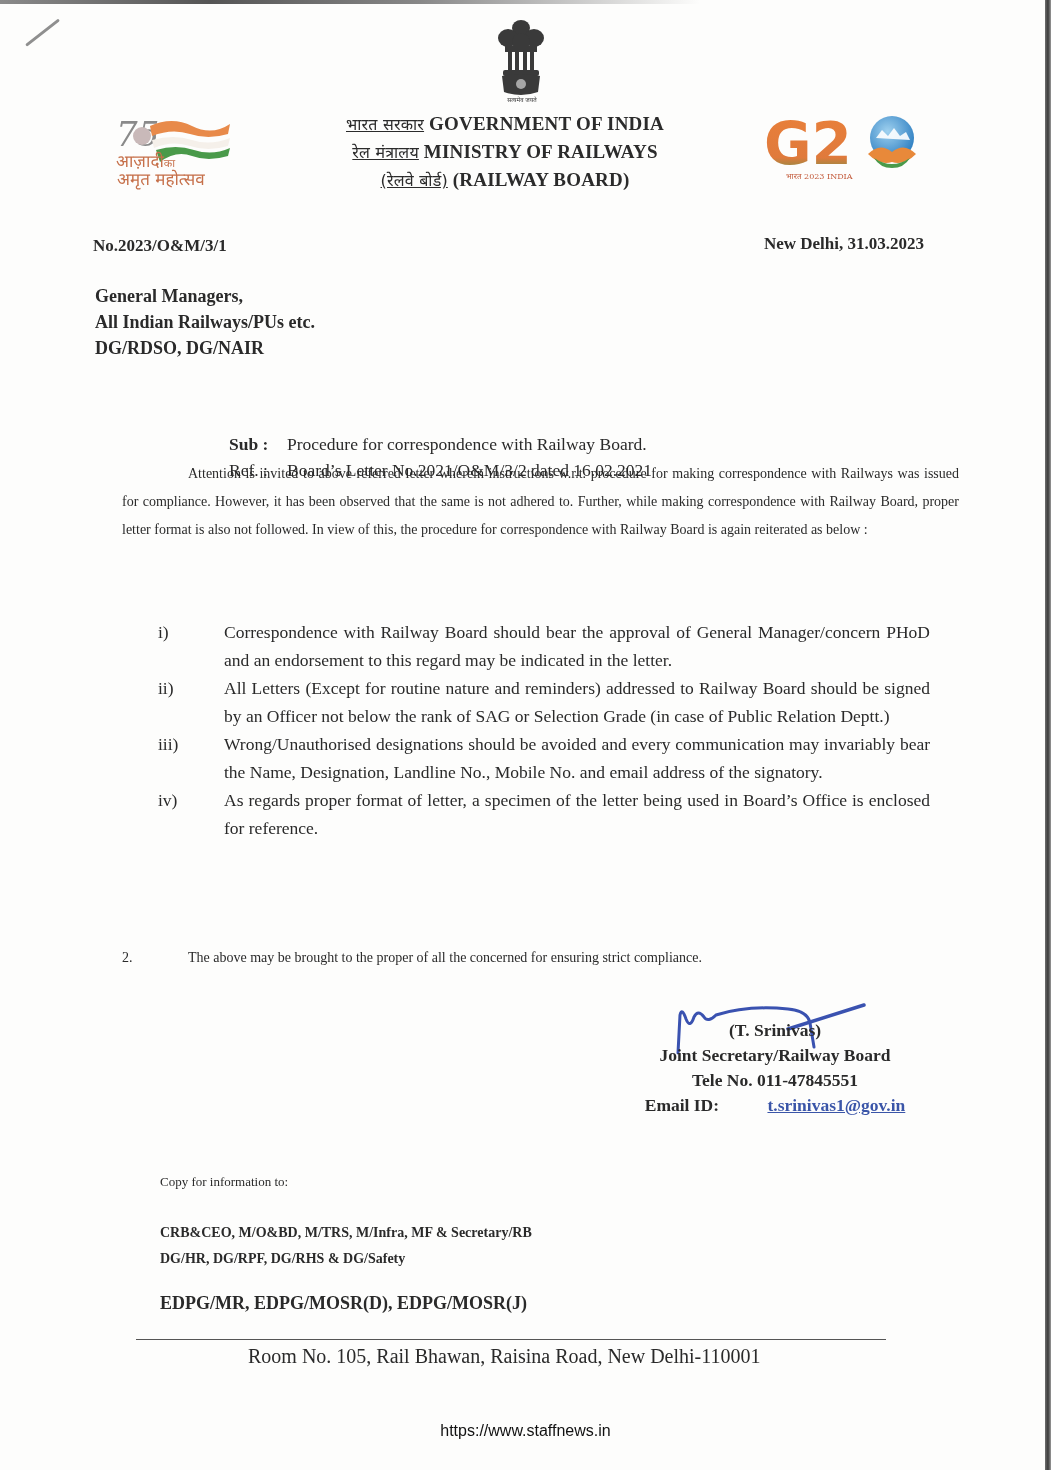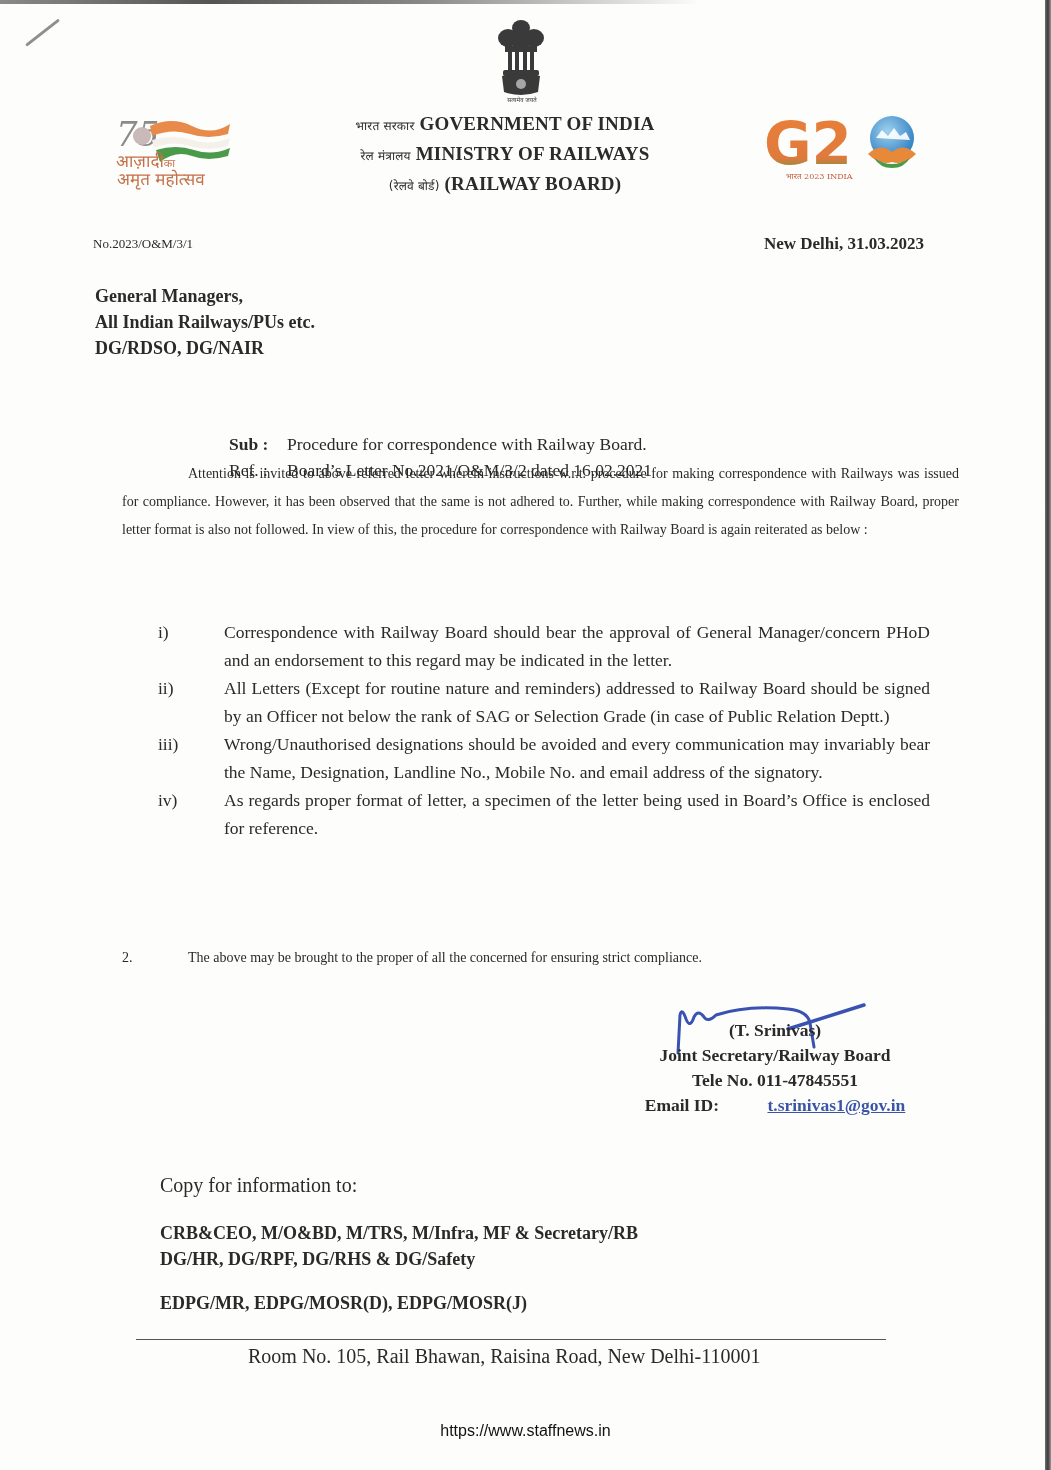--- a/index.html
+++ b/index.html
@@ -31,23 +31,23 @@
     font-family: "DejaVu Sans", sans-serif; line-height: 17px; }
 
   
   .g20 { position: absolute; left: 764px; top: 108px; width: 156px; height: 78px; }
   .g20-caption { position: absolute; left: 786px; top: 170px; font-size: 8px; color: #c35a3a;
     font-family: "DejaVu Serif", serif; white-space: nowrap; }
 
   
   .gov-header { position: absolute; left: 300px; top: 110px; width: 410px; text-align: center; }
   .gov-line { font-weight: bold; font-size: 19px; line-height: 27px; color: #2b2b2b; letter-spacing: 0.2px; white-space: nowrap; }
-  .gov-line .hi { font-weight: normal; font-family: "DejaVu Sans", sans-serif; font-size: 12px; }
-
-  .ref-no { position: absolute; left: 93px; top: 236px; font-weight: normal; font-size: 13px; }
+  .gov-line .hi { font-weight: normal; font-family: "DejaVu Sans", sans-serif; font-size: 16px; text-decoration: underline; }
+
+  .ref-no { position: absolute; left: 93px; top: 236px; font-weight: bold; font-size: 17px; }
   .place-date { position: absolute; right: 127px; top: 234px; font-weight: bold; font-size: 17px; }
 
   .addressee { position: absolute; left: 95px; top: 283px; font-weight: bold; font-size: 18px; line-height: 26px; }
 
   .subject { position: absolute; left: 229px; top: 395px; font-size: 17.5px; line-height: 26px; }
   .subject .lbl { font-weight: bold; display: inline-block; width: 58px; margin-top: 36px; }
   .subject .lbl2 { display: inline-block; width: 58px; }
 
   .para { position: absolute; left: 93px; width: 837px; font-size: 14px; line-height: 28.2px;
     text-align: justify; margin-left: 29px; }
@@ -59,22 +59,22 @@
   .list-item .txt { flex: 1; text-align: justify; }
 
   .para2 { top: 944px; }
   .para2 .num { display: inline-block; width: 66px; }
 
   .signature { position: absolute; left: 668px; top: 995px; width: 200px; height: 60px; }
   .sign-block { position: absolute; left: 600px; top: 1018px; width: 350px; text-align: center;
     font-weight: bold; font-size: 17.5px; line-height: 25px; }
   .sign-block .email a { color: #3a55a8; text-decoration: underline; margin-left: 44px; }
 
-  .copy-label { position: absolute; left: 160px; top: 1174px; font-size: 20px; }
-  .copy-list { position: absolute; left: 160px; top: 1220px; font-weight: bold; font-size: 18px; line-height: 26px; }
+  .copy-label { position: absolute; left: 160px; top: 1174px; font-size: 13px; }
+  .copy-list { position: absolute; left: 160px; top: 1220px; font-weight: bold; font-size: 14px; line-height: 26px; }
   .copy-list2 { position: absolute; left: 160px; top: 1293px; font-weight: bold; font-size: 18px; }
 
   .footer-rule { position: absolute; left: 136px; top: 1339px; width: 750px; height: 1px; background: #555; }
   .footer-address { position: absolute; left: 248px; top: 1345px; font-size: 20px; }
   .watermark { position: absolute; left: 0; width: 1051px; top: 1422px; text-align: center;
     font-family: "Liberation Sans", sans-serif; font-size: 16px; color: #111; }
 </style>
 </head>
 <body>
 

